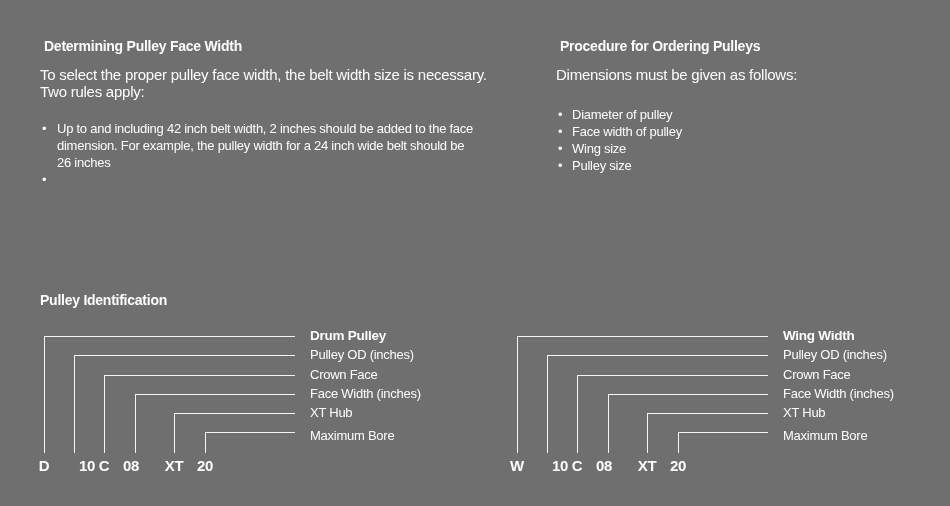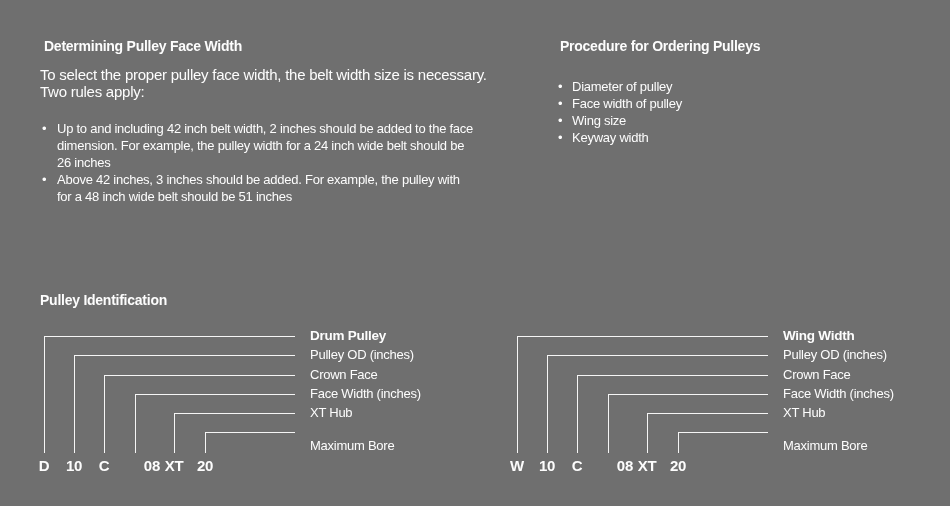--- a/index.html
+++ b/index.html
@@ -87,58 +87,59 @@
     height: 20px;
     line-height: 20px;
     font-size: 13px;
     white-space: nowrap;
   }
   .lbl1 { top: 6px; font-weight: bold; font-size: 13.5px; }
   .lbl2 { top: 25px; }
   .lbl3 { top: 45px; }
   .lbl4 { top: 64px; }
   .lbl5 { top: 83px; }
-  .lbl6 { top: 116px; }
+  .lbl6 { top: 106px; }
   .code {
     position: absolute;
     top: 136px;
     width: 26px;
     text-align: center;
     font-weight: bold;
     font-size: 15px;
     line-height: 20px;
   }
   .c1 { left: 31px; }
-  .c2 { left: 61px; }
+  .c2 { left: 74px; }
   .c3 { left: 91px; }
-  .c4 { left: 134px; text-align: right; }
+  .c4 { left: 118px; }
   .c5 { left: 161px; }
   .c6 { left: 192px; }
 </style>
 </head>
 <body>
 
 <div class="page">
 
   <section class="col col-left">
     <h2 class="section-title">Determining Pulley Face Width</h2>
     <p class="intro">To select the proper pulley face width, the belt width size is necessary. Two rules apply:</p>
     <ul class="bullets">
       <li><span class="dot">•</span><span>Up to and including 42 inch belt width, 2 inches should be added to the face dimension. For example, the pulley width for a 24 inch wide belt should be 26 inches</span></li>
-      <li><span class="dot">•</span><span>Above 42 inches, 3 inches should be added. For example, the pulley with for a 48 inch wide belt should be 51 inches</span></li>
+      <li><span class="dot">•</span></li>
     </ul>
   </section>
 
   <section class="col col-right">
     <h2 class="section-title">Procedure for Ordering Pulleys</h2>
+    <p class="intro">Dimensions must be given as follows:</p>
     <ul class="bullets">
       <li><span class="dot">•</span><span>Diameter of pulley</span></li>
       <li><span class="dot">•</span><span>Face width of pulley</span></li>
       <li><span class="dot">•</span><span>Wing size</span></li>
-      <li><span class="dot">•</span><span>Keyway width</span></li>
+      <li><span class="dot">•</span><span>Pulley size</span></li>
     </ul>
   </section>
 
   <h2 class="pid-title">Pulley Identification</h2>
 
   <div class="diagram diagram-left">
     <div class="hl hl1"></div>
     <div class="hl hl2"></div>
     <div class="hl hl3"></div>
     <div class="hl hl4"></div>

